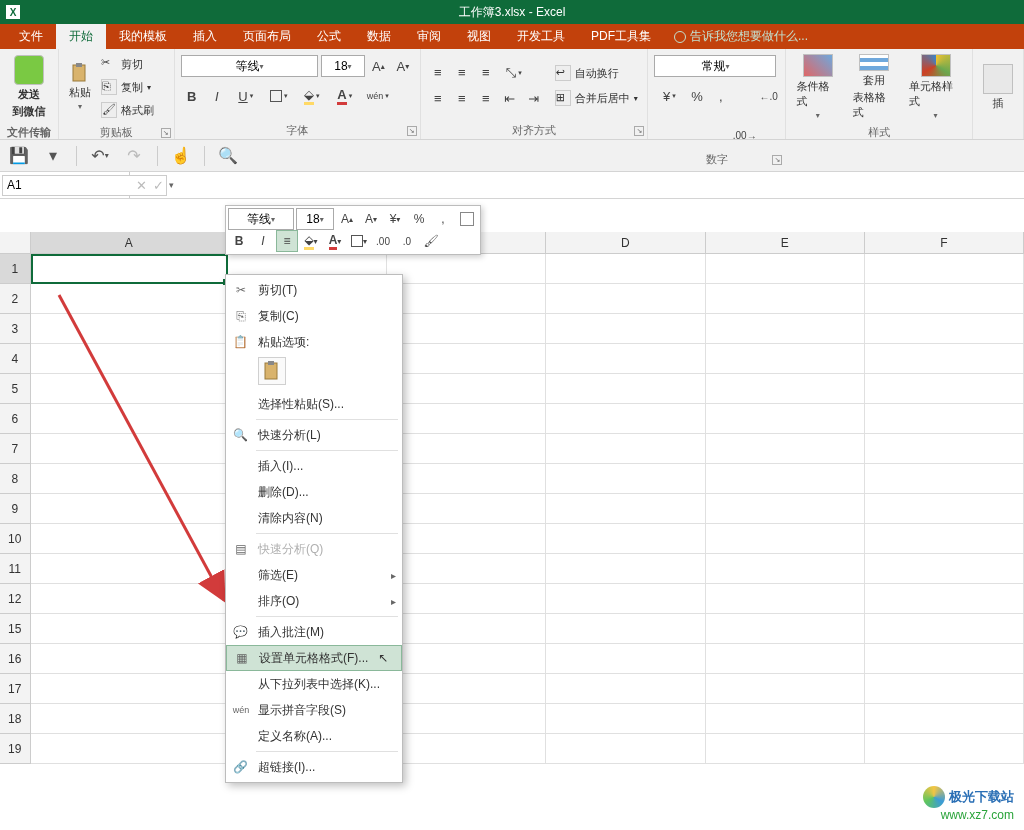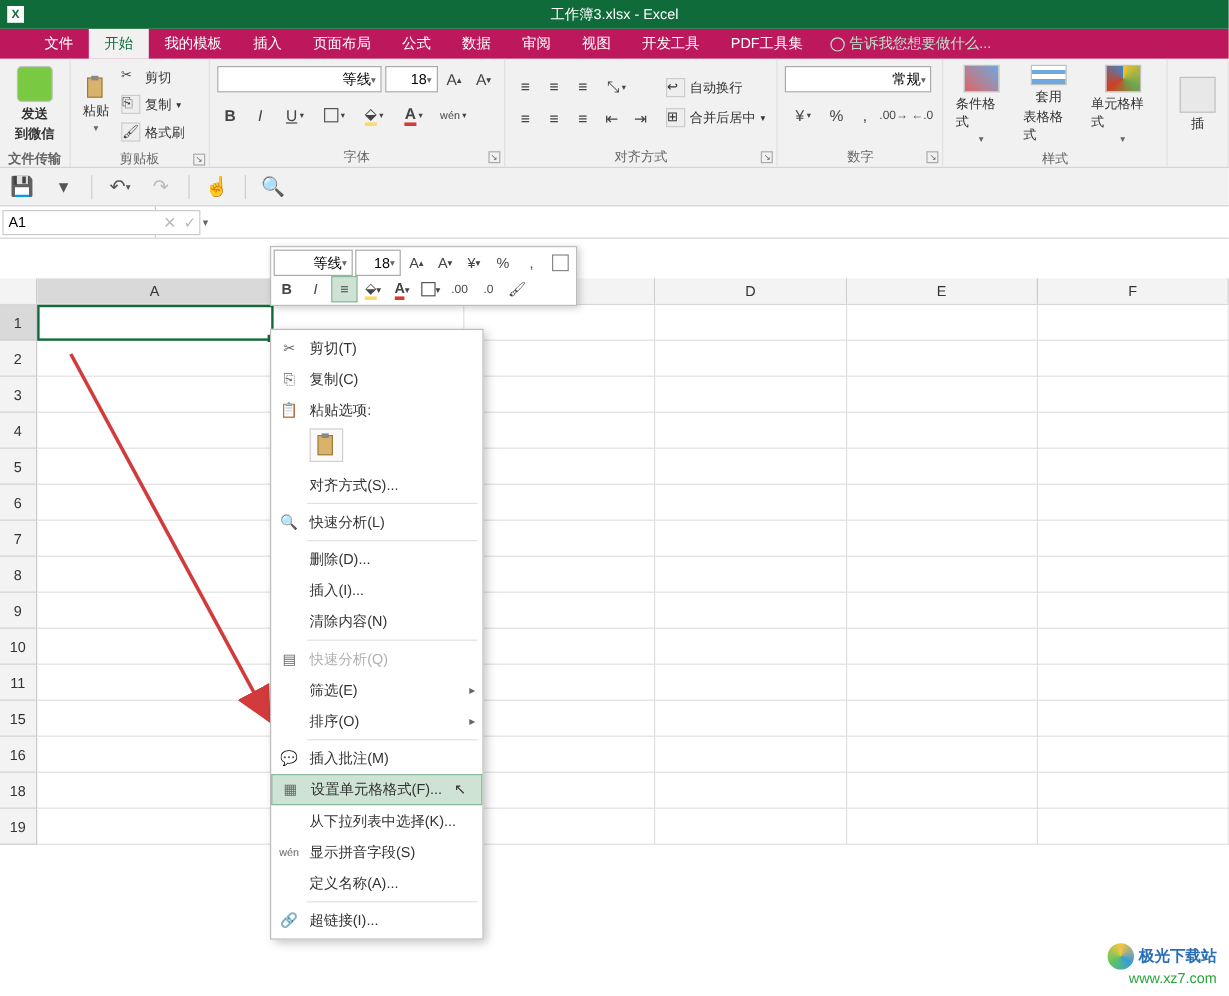--- a/index.html
+++ b/index.html
@@ -3,21 +3,21 @@
 <meta charset="utf-8">
 <style>
 * { box-sizing: border-box; margin: 0; padding: 0; font-family: "Microsoft YaHei", "Segoe UI", sans-serif; }
 body { width: 1024px; height: 830px; background: #fff; overflow: hidden; position: relative; }
 
 
 .title-bar { height: 24px; background: #0f6b3a; display: flex; align-items: center; justify-content: center; color: #fff; font-size: 12px; position: relative; }
 .title-bar .left-icons { position: absolute; left: 6px; display: flex; gap: 4px; }
 
 
-.ribbon-tabs { height: 25px; background: #be185d; display: flex; align-items: stretch; padding-left: 24px; color: #fff; font-size: 12px; }
+.ribbon-tabs { height: 25px; background: #c2410c; display: flex; align-items: stretch; padding-left: 6px; color: #fff; font-size: 12px; }
 .ribbon-tab { padding: 0 13px; display: flex; align-items: center; cursor: pointer; }
 .ribbon-tab.active { background: #f1f1f1; color: #0f6b3a; }
 .tell-me { display: flex; align-items: center; gap: 4px; margin-left: 10px; color: #c3e0cf; font-size: 12px; }
 .tell-me .bulb { width: 12px; height: 12px; border: 1px solid #c3e0cf; border-radius: 50%; }
 
 
 .ribbon { height: 91px; background: #f1f1f1; border-bottom: 1px solid #d4d4d4; display: flex; }
 .ribbon-group { border-right: 1px solid #e0e0e0; display: flex; flex-direction: column; }
 .group-body { flex: 1; display: flex; align-items: center; padding: 3px 6px; gap: 4px; }
 .group-label { height: 17px; font-size: 11px; color: #666; text-align: center; border-top: 0px solid #e0e0e0; display:flex; align-items:center; justify-content:center; position:relative;}
@@ -26,21 +26,21 @@
 .large-btn { display: flex; flex-direction: column; align-items: center; justify-content: center; gap: 2px; padding: 2px 4px; font-size: 11px; color: #333; cursor:pointer; height:70px; }
 .large-btn .ico { width: 30px; height: 30px; background: #e8e8e8; border: 1px solid #c0c0c0; }
 .large-btn .arr { font-size: 8px; color: #666; }
 
 .small-col { display: flex; flex-direction: column; gap: 2px; }
 .small-btn { display: flex; align-items: center; gap: 4px; font-size: 11px; color: #333; padding: 1px 2px; cursor:pointer; height:21px;}
 .small-btn .ico { width: 16px; height: 16px; background: #eee; border: 1px solid #ccc; }
 
 .font-row1 { display:flex; gap:3px; align-items:center; }
 .font-row2 { display:flex; gap:3px; align-items:center; margin-top:4px;}
-.combo { height:22px; border:1px solid #aaa; background:#fff; font-size:12px; display:flex; align-items:center; padding:0 4px; justify-content:flex-end; }
+.combo { height:22px; border:1px solid #aaa; background:#fff; font-size:12px; display:flex; align-items:center; padding:0 4px; justify-content:center; }
 .combo .carr { font-size:8px; color:#666; }
 .ico-btn { width:22px; height:22px; display:flex; align-items:center; justify-content:center; font-size:13px; color:#444; cursor:pointer; }
 .ico-btn.split { width:30px; }
 .ico-btn .carr { font-size:7px; margin-left:2px; }
 
 .qat { height: 32px; background: #f1f1f1; border-bottom: 1px solid #d4d4d4; display: flex; align-items: center; padding: 0 8px; gap: 12px; }
 .qat .q-btn { width:22px; height:22px; display:flex; align-items:center; justify-content:center; color:#555; cursor:pointer;}
 .qat .sep { width:1px; height:20px; background:#ccc; }
 
 
@@ -258,21 +258,21 @@
   <div class="ribbon-group" style="width:138px;">
     <div class="group-body" style="flex-direction:column;align-items:stretch;padding:6px;">
       <div class="combo" style="width:122px;">
           <span>常规</span>
           <span class="carr">▾</span>
         </div>
       <div style="display:flex;gap:2px;margin-top:4px;">
         <div class="ico-btn split">¥<span class="carr">▾</span></div>
         <div class="ico-btn">%</div>
         <div class="ico-btn">,</div>
-        <div class="ico-btn" style="font-size:10px;">.00→</div>
+        <div class="ico-btn" style="font-size:10px;margin-top:39px;">.00→</div>
         <div class="ico-btn" style="font-size:10px;">←.0</div>
       </div>
     </div>
     <div class="group-label">
         <span>数字</span>
         <span class="launcher">↘</span>
       </div>
   </div>
 
   <div class="ribbon-group" style="width:190px;">
@@ -393,35 +393,35 @@
       <span>粘贴选项:</span>
     </div>
   <div class="paste-sub"><span class="pbtn">
         <svg width="18" height="20">
           <rect x="2" y="2" width="12" height="16" fill="#d9b36c" stroke="#9a7a3a"></rect>
           <rect x="5" y="0" width="6" height="4" fill="#888"></rect>
         </svg>
       </span></div>
   <div class="cm-item">
       <span class="cm-ico"></span>
-      <span>对齐方式(S)...</span>
+      <span>选择性粘贴(S)...</span>
     </div>
   <div class="cm-sep"></div>
   <div class="cm-item">
       <span class="cm-ico">🔍</span>
       <span>快速分析(L)</span>
     </div>
   <div class="cm-sep"></div>
   <div class="cm-item">
       <span class="cm-ico"></span>
+      <span>插入(I)...</span>
+    </div>
+  <div class="cm-item">
+      <span class="cm-ico"></span>
       <span>删除(D)...</span>
-    </div>
-  <div class="cm-item">
-      <span class="cm-ico"></span>
-      <span>插入(I)...</span>
     </div>
   <div class="cm-item">
       <span class="cm-ico"></span>
       <span>清除内容(N)</span>
     </div>
   <div class="cm-sep"></div>
   <div class="cm-item disabled">
       <span class="cm-ico">▤</span>
       <span>快速分析(Q)</span>
     </div>
@@ -568,30 +568,48 @@
       <div class="row">
         <div class="row-h">11</div>
         <div class="cell col-A"></div>
         <div class="cell col-other"></div>
         <div class="cell col-other"></div>
         <div class="cell col-other"></div>
         <div class="cell col-other"></div>
         <div class="cell col-other"></div>
       </div>
       <div class="row">
+        <div class="row-h">12</div>
+        <div class="cell col-A"></div>
+        <div class="cell col-other"></div>
+        <div class="cell col-other"></div>
+        <div class="cell col-other"></div>
+        <div class="cell col-other"></div>
+        <div class="cell col-other"></div>
+      </div>
+      <div class="row">
         <div class="row-h">15</div>
         <div class="cell col-A"></div>
         <div class="cell col-other"></div>
         <div class="cell col-other"></div>
         <div class="cell col-other"></div>
         <div class="cell col-other"></div>
         <div class="cell col-other"></div>
       </div>
       <div class="row">
         <div class="row-h">16</div>
+        <div class="cell col-A"></div>
+        <div class="cell col-other"></div>
+        <div class="cell col-other"></div>
+        <div class="cell col-other"></div>
+        <div class="cell col-other"></div>
+        <div class="cell col-other"></div>
+      </div>
+      <div class="row">
+        <div class="row-h">17</div>
         <div class="cell col-A"></div>
         <div class="cell col-other"></div>
         <div class="cell col-other"></div>
         <div class="cell col-other"></div>
         <div class="cell col-other"></div>
         <div class="cell col-other"></div>
       </div>
       <div class="row">
         <div class="row-h">18</div>
         <div class="cell col-A"></div>

